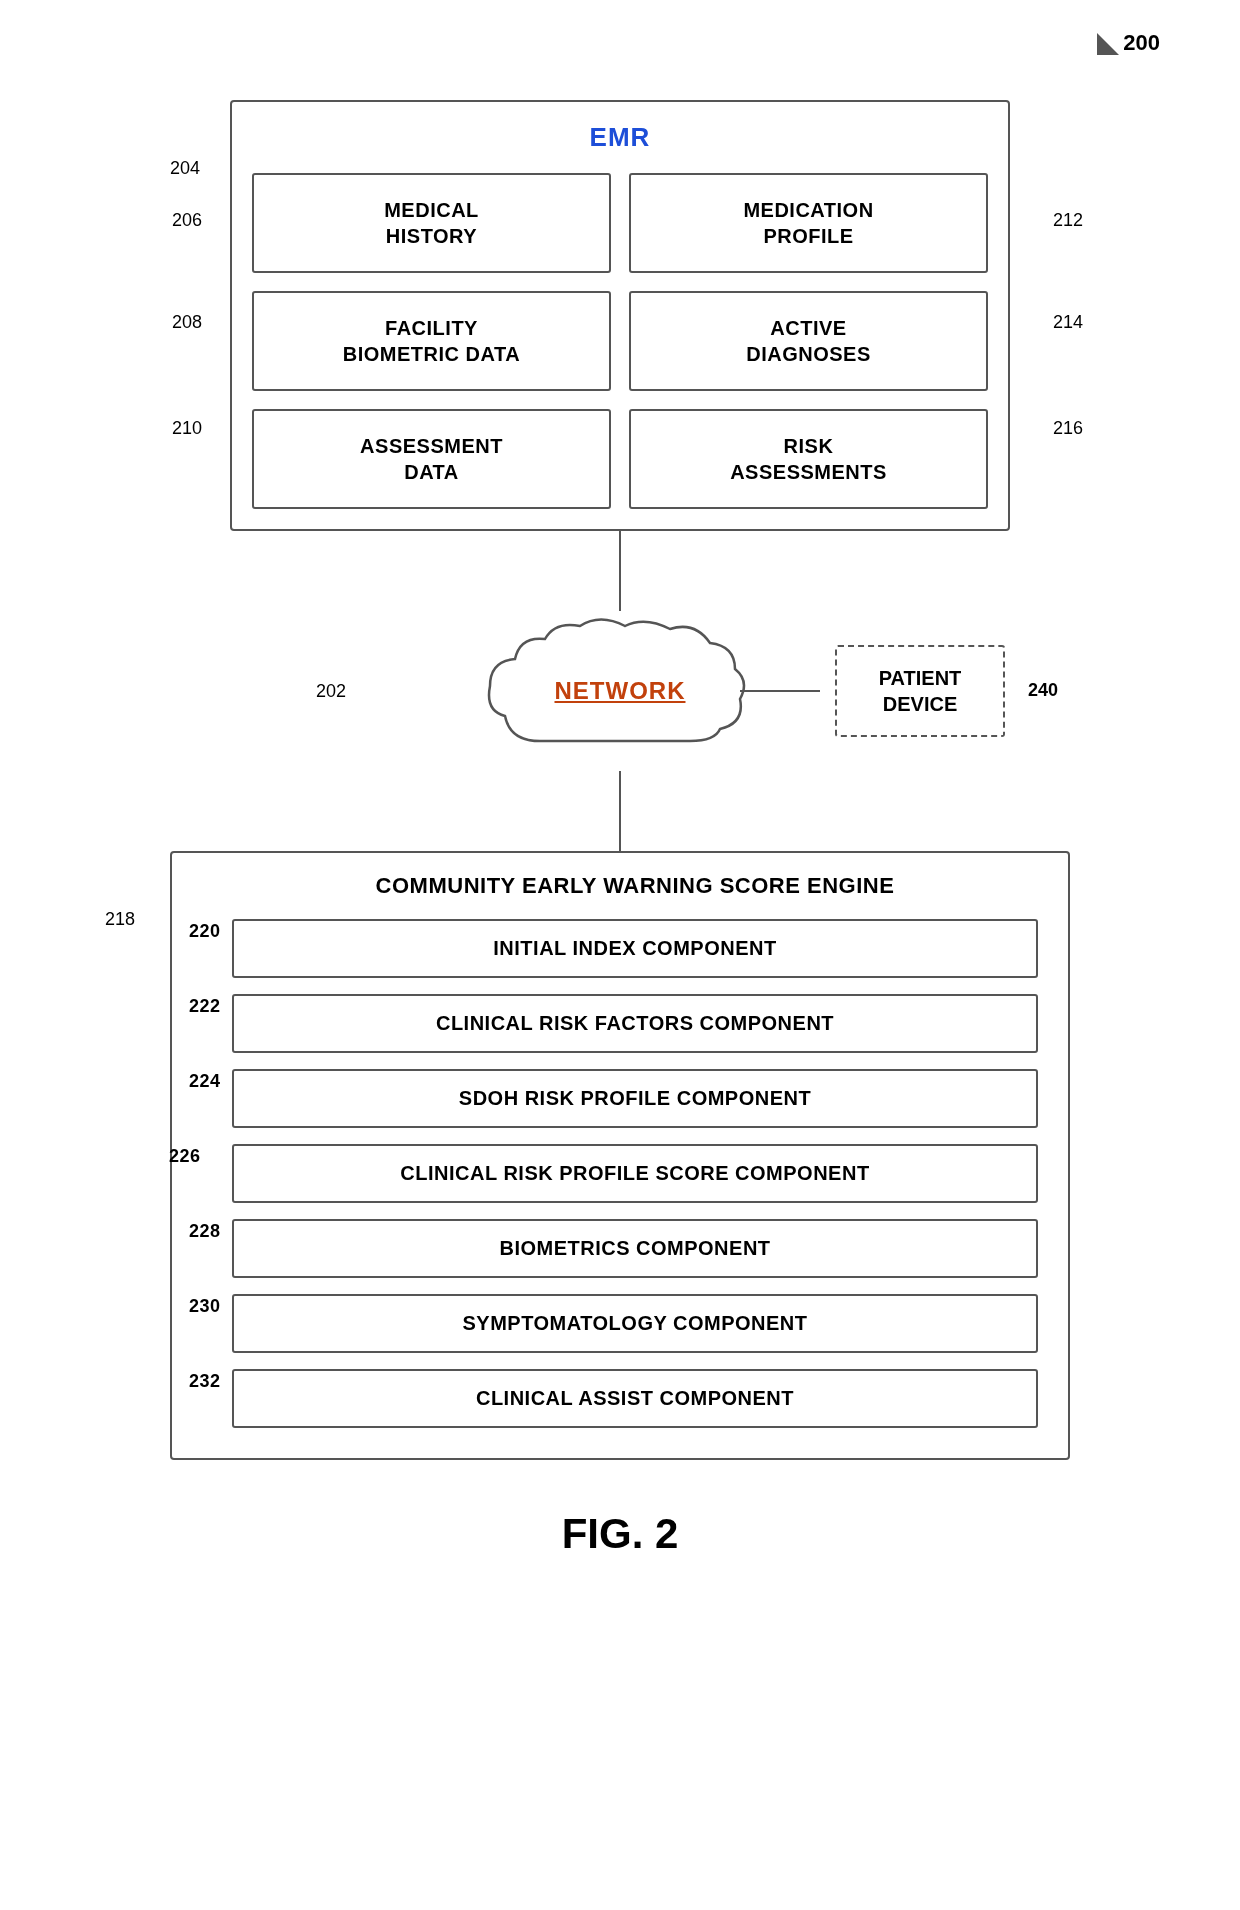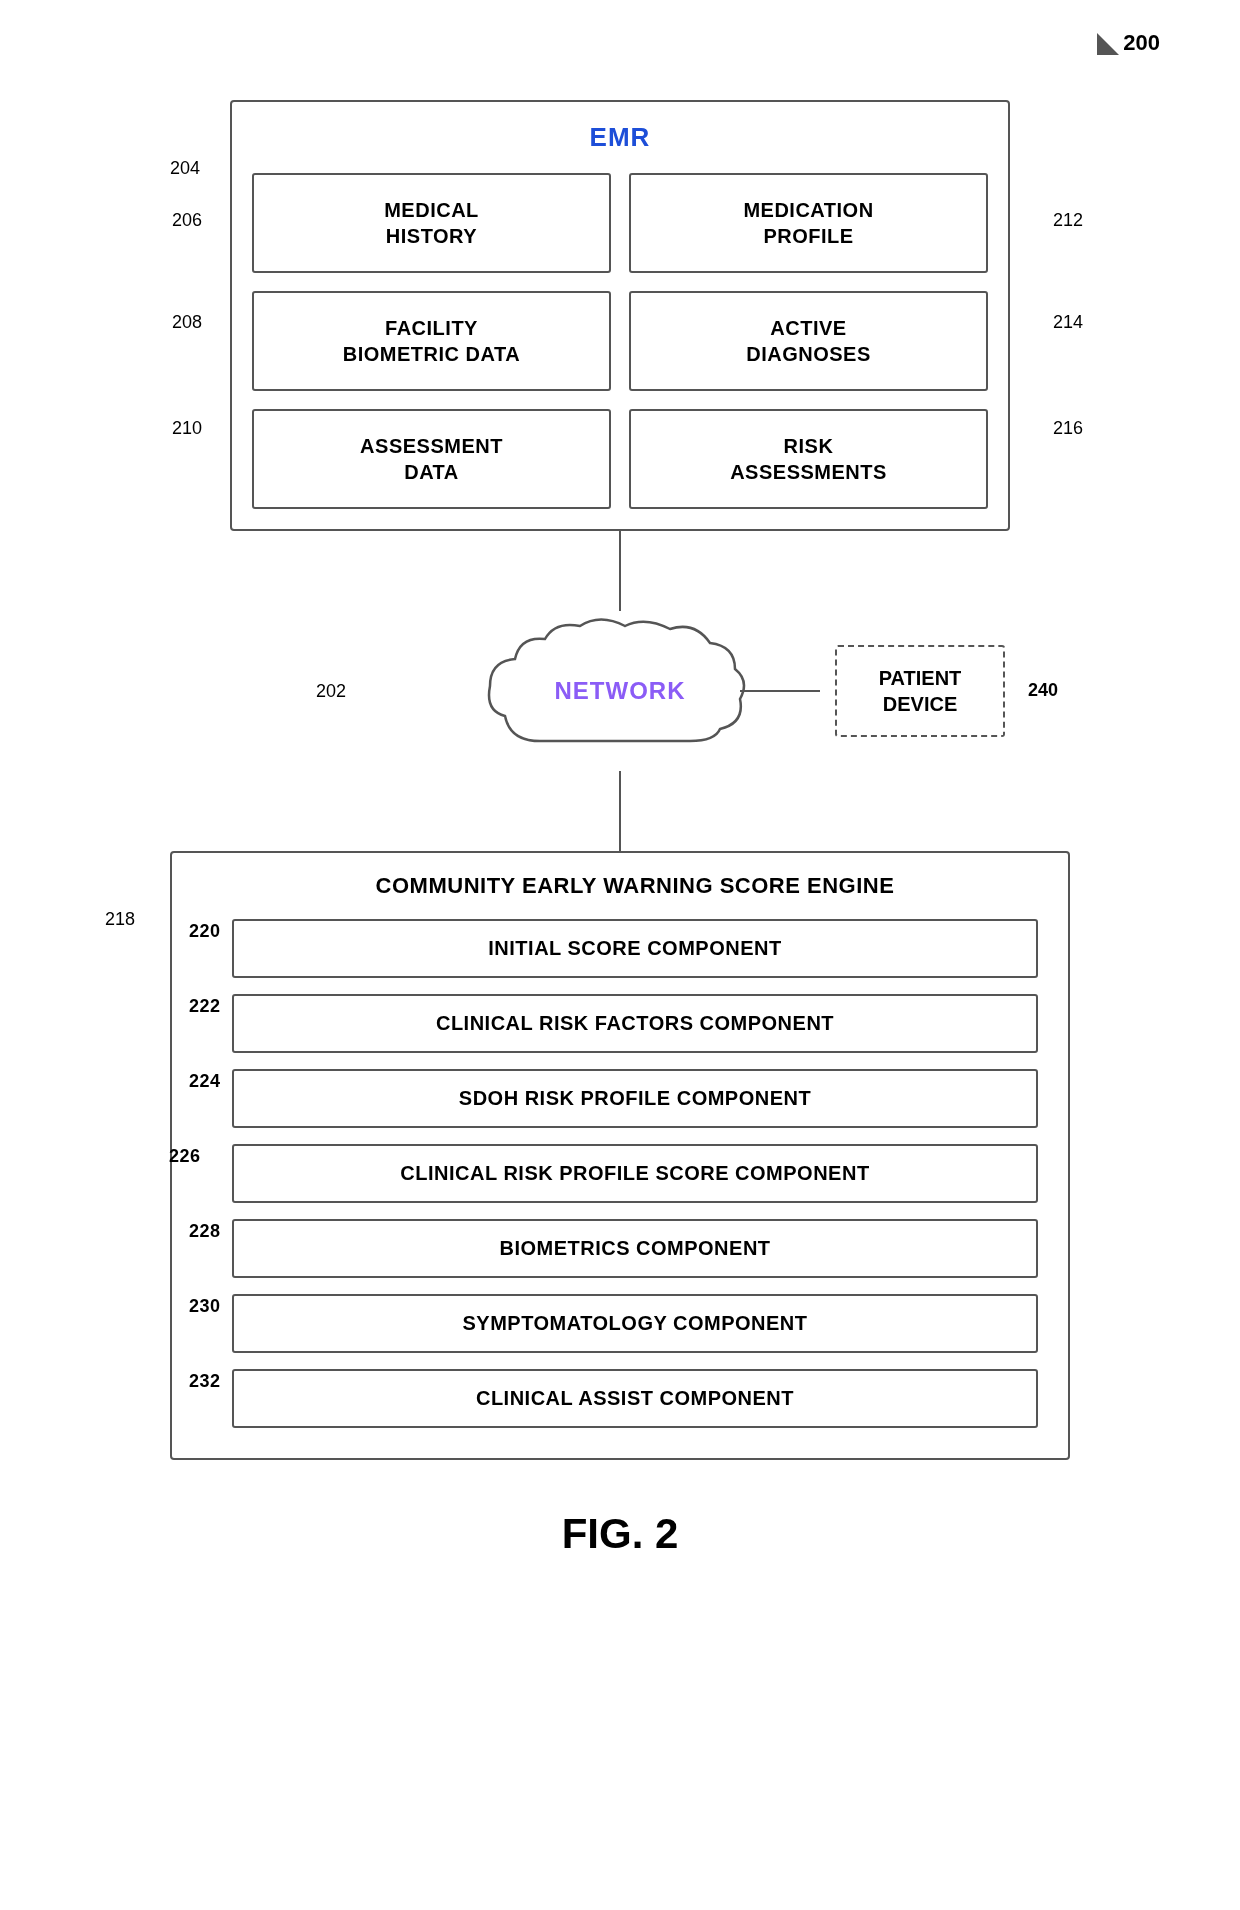--- a/index.html
+++ b/index.html
@@ -134,22 +134,23 @@
       width: 100%;
       height: 100%;
     }
 
     .cloud-label {
       position: relative;
       z-index: 2;
       font-size: 24px;
       font-weight: bold;
       letter-spacing: 1px;
-      color: #8b5cf6;
-      text-align: center;
+      color: #c2410c;
+      text-align: center;
+      text-decoration: underline;
     }
 
     .ref-202 {
       position: absolute;
       left: 50px;
       top: 50%;
       transform: translateY(-50%);
       font-size: 18px;
       margin-left: 36px;
     }
@@ -329,21 +330,21 @@
   <div class="cews-section">
     <span class="ref ref-218">218</span>
 
     <div class="cews-outer-box">
       <div class="cews-title">COMMUNITY EARLY WARNING SCORE ENGINE</div>
 
       <div class="cews-components">
 
         <div class="cews-component">
           <span class="ref-220">220</span>
-          <span>INITIAL SCORE COMPONENT</span>
+          <span>INITIAL INDEX COMPONENT</span>
         </div>
 
         <div class="cews-component">
           <span class="ref-222">222</span>
           <span>CLINICAL RISK FACTORS COMPONENT</span>
         </div>
 
         <div class="cews-component">
           <span class="ref-224">224</span>
           <span>SDOH RISK PROFILE COMPONENT</span>

